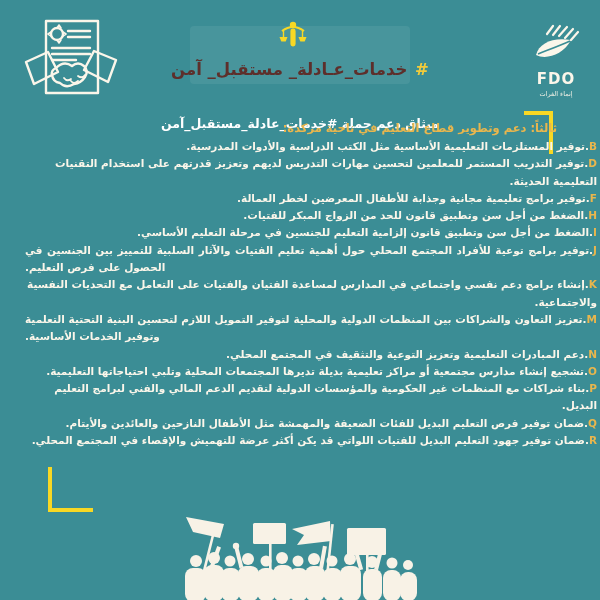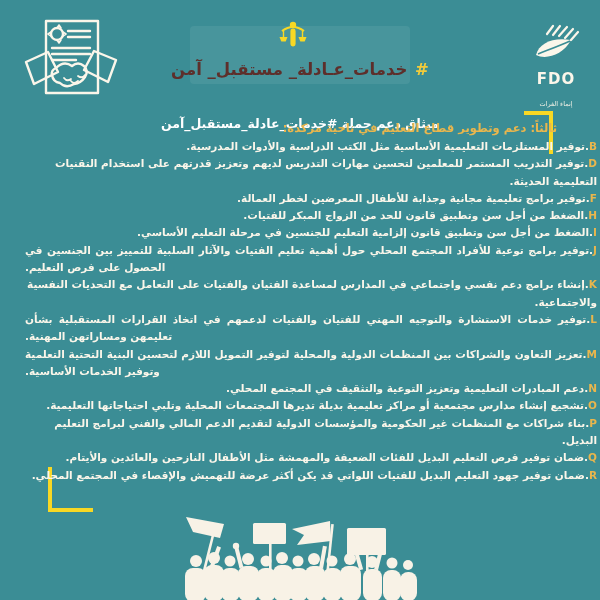--- a/index.html
+++ b/index.html
@@ -18,21 +18,21 @@
   }
   .campaign-title .hash{color:#f2cb3a;font-weight:bold;padding-left:2px;}
   .scale-wrap{position:absolute;left:128px;top:-4px;width:30px;height:32px;}
   .subtitle{
     position:absolute;top:88px;left:0;width:100%;text-align:center;direction:rtl;
     font-size:12.5px;font-weight:bold;color:#ffffff;margin-top:28px;
   }
   
   .fdo-logo{position:absolute;right:14px;top:22px;width:60px;text-align:center;color:#fbf6ea;}
   .fdo-name{font-size:15px;font-weight:800;letter-spacing:1px;line-height:13px;margin-top:15px;}
-  .fdo-tagline{font-size:6.5px;direction:rtl;margin-top:14px;opacity:.95;}
+  .fdo-tagline{font-size:6.5px;direction:rtl;margin-top:4px;opacity:.95;}
   
   .bracket-tr{position:absolute;top:111px;right:47px;width:25px;height:39px;
     border-top:4px solid #f8d824;border-right:4px solid #f8d824;}
   .bracket-bl{position:absolute;top:467px;left:48px;width:41px;height:41px;
     border-bottom:4px solid #f8d824;border-left:4px solid #f8d824;}
   
   .charter{position:absolute;top:120px;right:3px;left:25px;direction:rtl;}
   .charter-title{
     margin:0 40px 1px 0;font-size:11.5px;font-weight:bold;color:#e9b64d;
     text-align:right;line-height:17px;
@@ -118,21 +118,20 @@
   <div class="charter">
     <h2 class="charter-title">ثالثاً: دعم وتطوير قطاع التعليم في ناحية مركدة:</h2>
     <ol>
       <li><span class="item-letter">B</span><span class="item-dot">.</span><span>توفير المستلزمات التعليمية الأساسية مثل الكتب الدراسية والأدوات المدرسية.</span></li>
       <li><span class="item-letter">D</span><span class="item-dot">.</span><span>توفير التدريب المستمر للمعلمين لتحسين مهارات التدريس لديهم وتعزيز قدرتهم على استخدام التقنيات التعليمية الحديثة.</span></li>
       <li><span class="item-letter">F</span><span class="item-dot">.</span><span>توفير برامج تعليمية مجانية وجذابة للأطفال المعرضين لخطر العمالة.</span></li>
       <li><span class="item-letter">H</span><span class="item-dot">.</span><span>الضغط من أجل سن وتطبيق قانون للحد من الزواج المبكر للفتيات.</span></li>
       <li><span class="item-letter">I</span><span class="item-dot">.</span><span>الضغط من أجل سن وتطبيق قانون إلزامية التعليم للجنسين في مرحلة التعليم الأساسي.</span></li>
       <li class="wrap"><span class="item-letter">J</span><span class="item-dot">.</span><span>توفير برامج توعية للأفراد المجتمع المحلي حول أهمية تعليم الفتيات والآثار السلبية للتمييز بين الجنسين في الحصول على فرص التعليم.</span></li>
       <li><span class="item-letter">K</span><span class="item-dot">.</span><span>إنشاء برامج دعم نفسي واجتماعي في المدارس لمساعدة الفتيان والفتيات على التعامل مع التحديات النفسية والاجتماعية.</span></li>
-      <li class="wrap"><span class="item-letter">L</span><span class="item-dot">.</span><span>توفير خدمات الاستشارة والتوجيه المهني للفتيان والفتيات لدعمهم في اتخاذ القرارات المستقبلية بشأن تعليمهن ومساراتهن المهنية.</span></li>
       <li class="wrap"><span class="item-letter">M</span><span class="item-dot">.</span><span>تعزيز التعاون والشراكات بين المنظمات الدولية والمحلية لتوفير التمويل اللازم لتحسين البنية التحتية التعلمية وتوفير الخدمات الأساسية.</span></li>
       <li><span class="item-letter">N</span><span class="item-dot">.</span><span>دعم المبادرات التعليمية وتعزيز التوعية والتثقيف في المجتمع المحلي.</span></li>
       <li><span class="item-letter">O</span><span class="item-dot">.</span><span>تشجيع إنشاء مدارس مجتمعية أو مراكز تعليمية بديلة تديرها المجتمعات المحلية وتلبي احتياجاتها التعليمية.</span></li>
       <li><span class="item-letter">P</span><span class="item-dot">.</span><span>بناء شراكات مع المنظمات غير الحكومية والمؤسسات الدولية لتقديم الدعم المالي والفني لبرامج التعليم البديل.</span></li>
       <li><span class="item-letter">Q</span><span class="item-dot">.</span><span>ضمان توفير فرص التعليم البديل للفئات الضعيفة والمهمشة مثل الأطفال النازحين والعائدين والأيتام.</span></li>
       <li><span class="item-letter">R</span><span class="item-dot">.</span><span>ضمان توفير جهود التعليم البديل للفتيات اللواتي قد يكن أكثر عرضة للتهميش والإقصاء في المجتمع المحلي.</span></li>
     </ol>
   </div>
 
   <div class="crowd-wrap">

